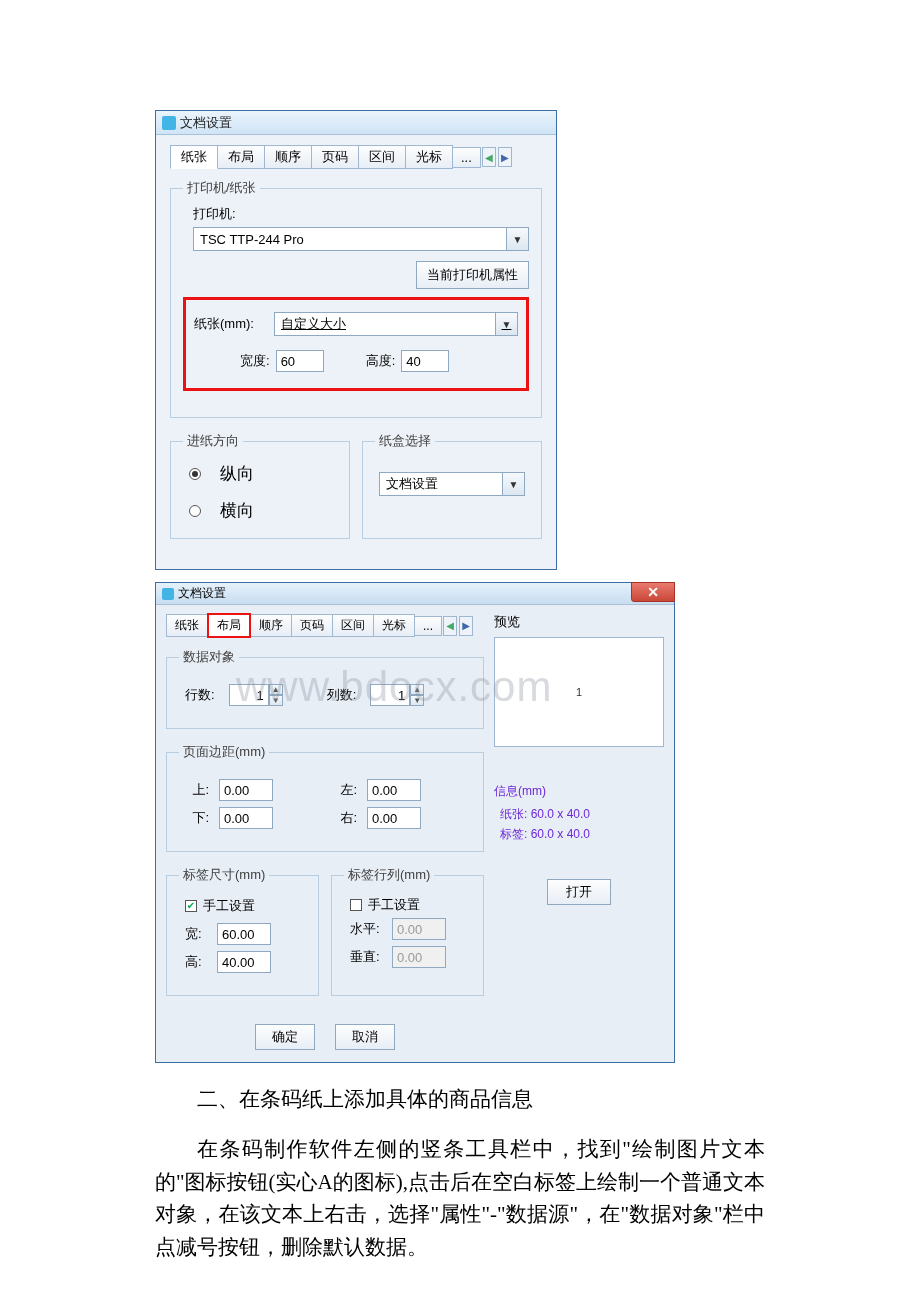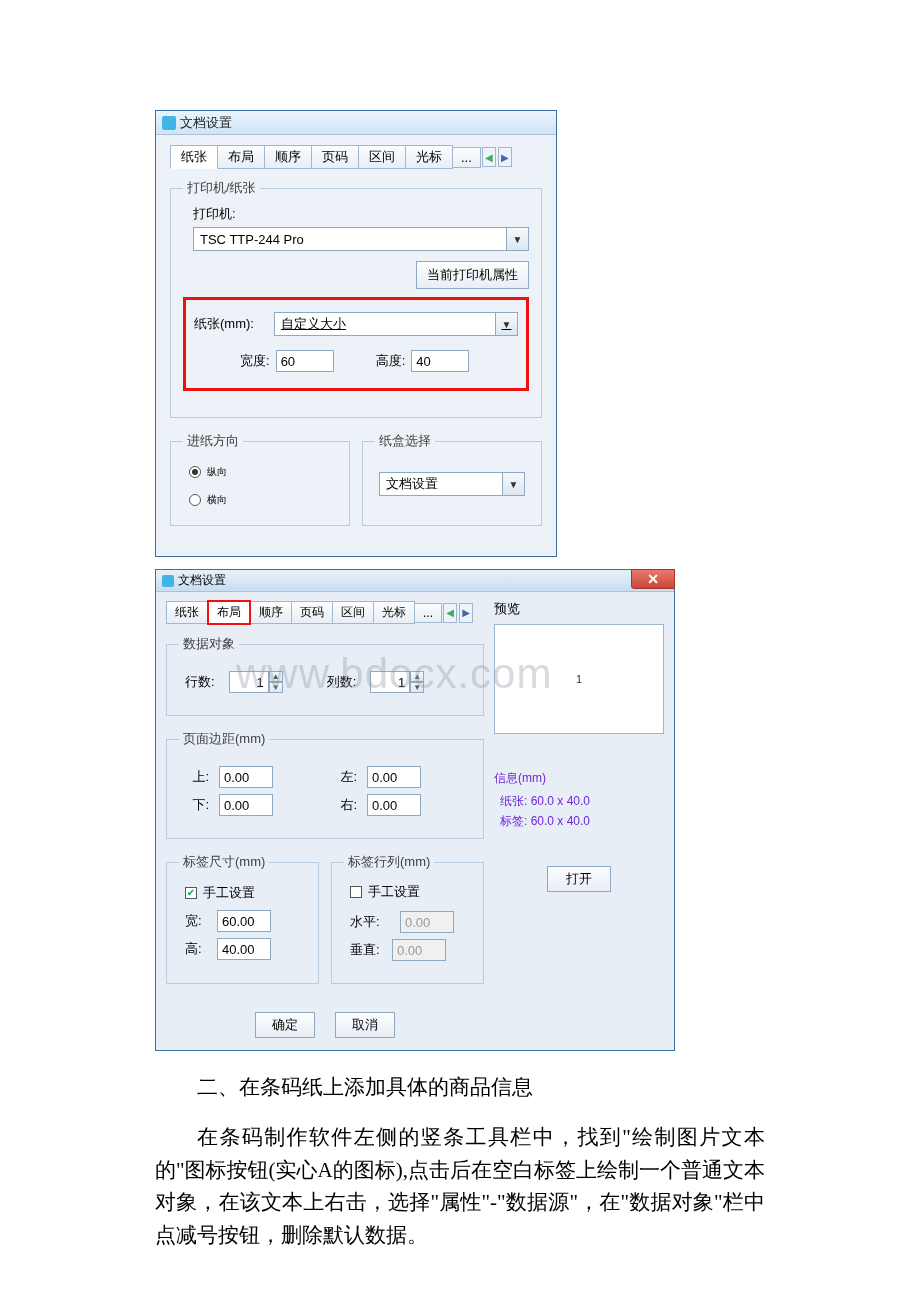--- a/index.html
+++ b/index.html
@@ -73,26 +73,26 @@
   .btn {
     border: 1px solid #8fa9c2;
     background: linear-gradient(#fdfdfd, #e8eef6);
     padding: 4px 10px;
     font-size: 13px;
   }
   .redbox { border: 3px solid #e11; padding: 6px 8px 10px 8px; margin: 8px 0 14px 0; }
   .txt {
     border: 1px solid #8fa9c2; background: #fff;
     height: 22px; padding: 0 4px; font-size: 13px;
-    width: 58px;
+    width: 48px;
   }
   .txt.sm { width: 54px; }
   .twocol { display: flex; gap: 12px; }
   .twocol > fieldset.grp { flex: 1; }
-  .radio { display: inline-flex; align-items: center; gap: 6px; font-size: 10px; }
+  .radio { display: inline-flex; align-items: center; gap: 19px; font-size: 17px; }
   .radio .dot { width: 12px; height: 12px; border: 1px solid #555; border-radius: 50%; display:inline-flex; align-items:center; justify-content:center; background:#fff; }
   .radio .dot.sel::after { content:""; width:6px; height:6px; background:#333; border-radius:50%; }
   .check { display:inline-flex; align-items:center; gap:6px; font-size:13px; }
   .check .box { width:12px; height:12px; border:1px solid #555; background:#fff; display:inline-flex; align-items:center; justify-content:center; font-size:10px; color:#0a5; line-height:1; }
 
   
   .screenshot2 {
     width: 520px;
     border: 1px solid #3a6ea5;
     background: #e8eef6;
@@ -319,21 +319,21 @@
                 </div>
               </div>
             </fieldset>
             <fieldset class="grp">
               <legend>标签行列(mm)</legend>
               <div style="padding:4px 6px;">
                 <label class="check">
                   <span class="box"></span>
                   <span>手工设置</span>
                 </label>
-                <div class="row" style="gap:16px; margin-top:10px;">
+                <div class="row" style="gap:8px; margin-top:4px;">
                   <span class="lbl" style="width:34px;">水平:</span>
                   <input class="txt sm disabled" disabled="" value="0.00" style="">
                 </div>
                 <div class="row" style="gap:8px;">
                   <span class="lbl" style="width:34px;">垂直:</span>
                   <input class="txt sm disabled" disabled="" value="0.00" style="">
                 </div>
               </div>
             </fieldset>
           </div>

